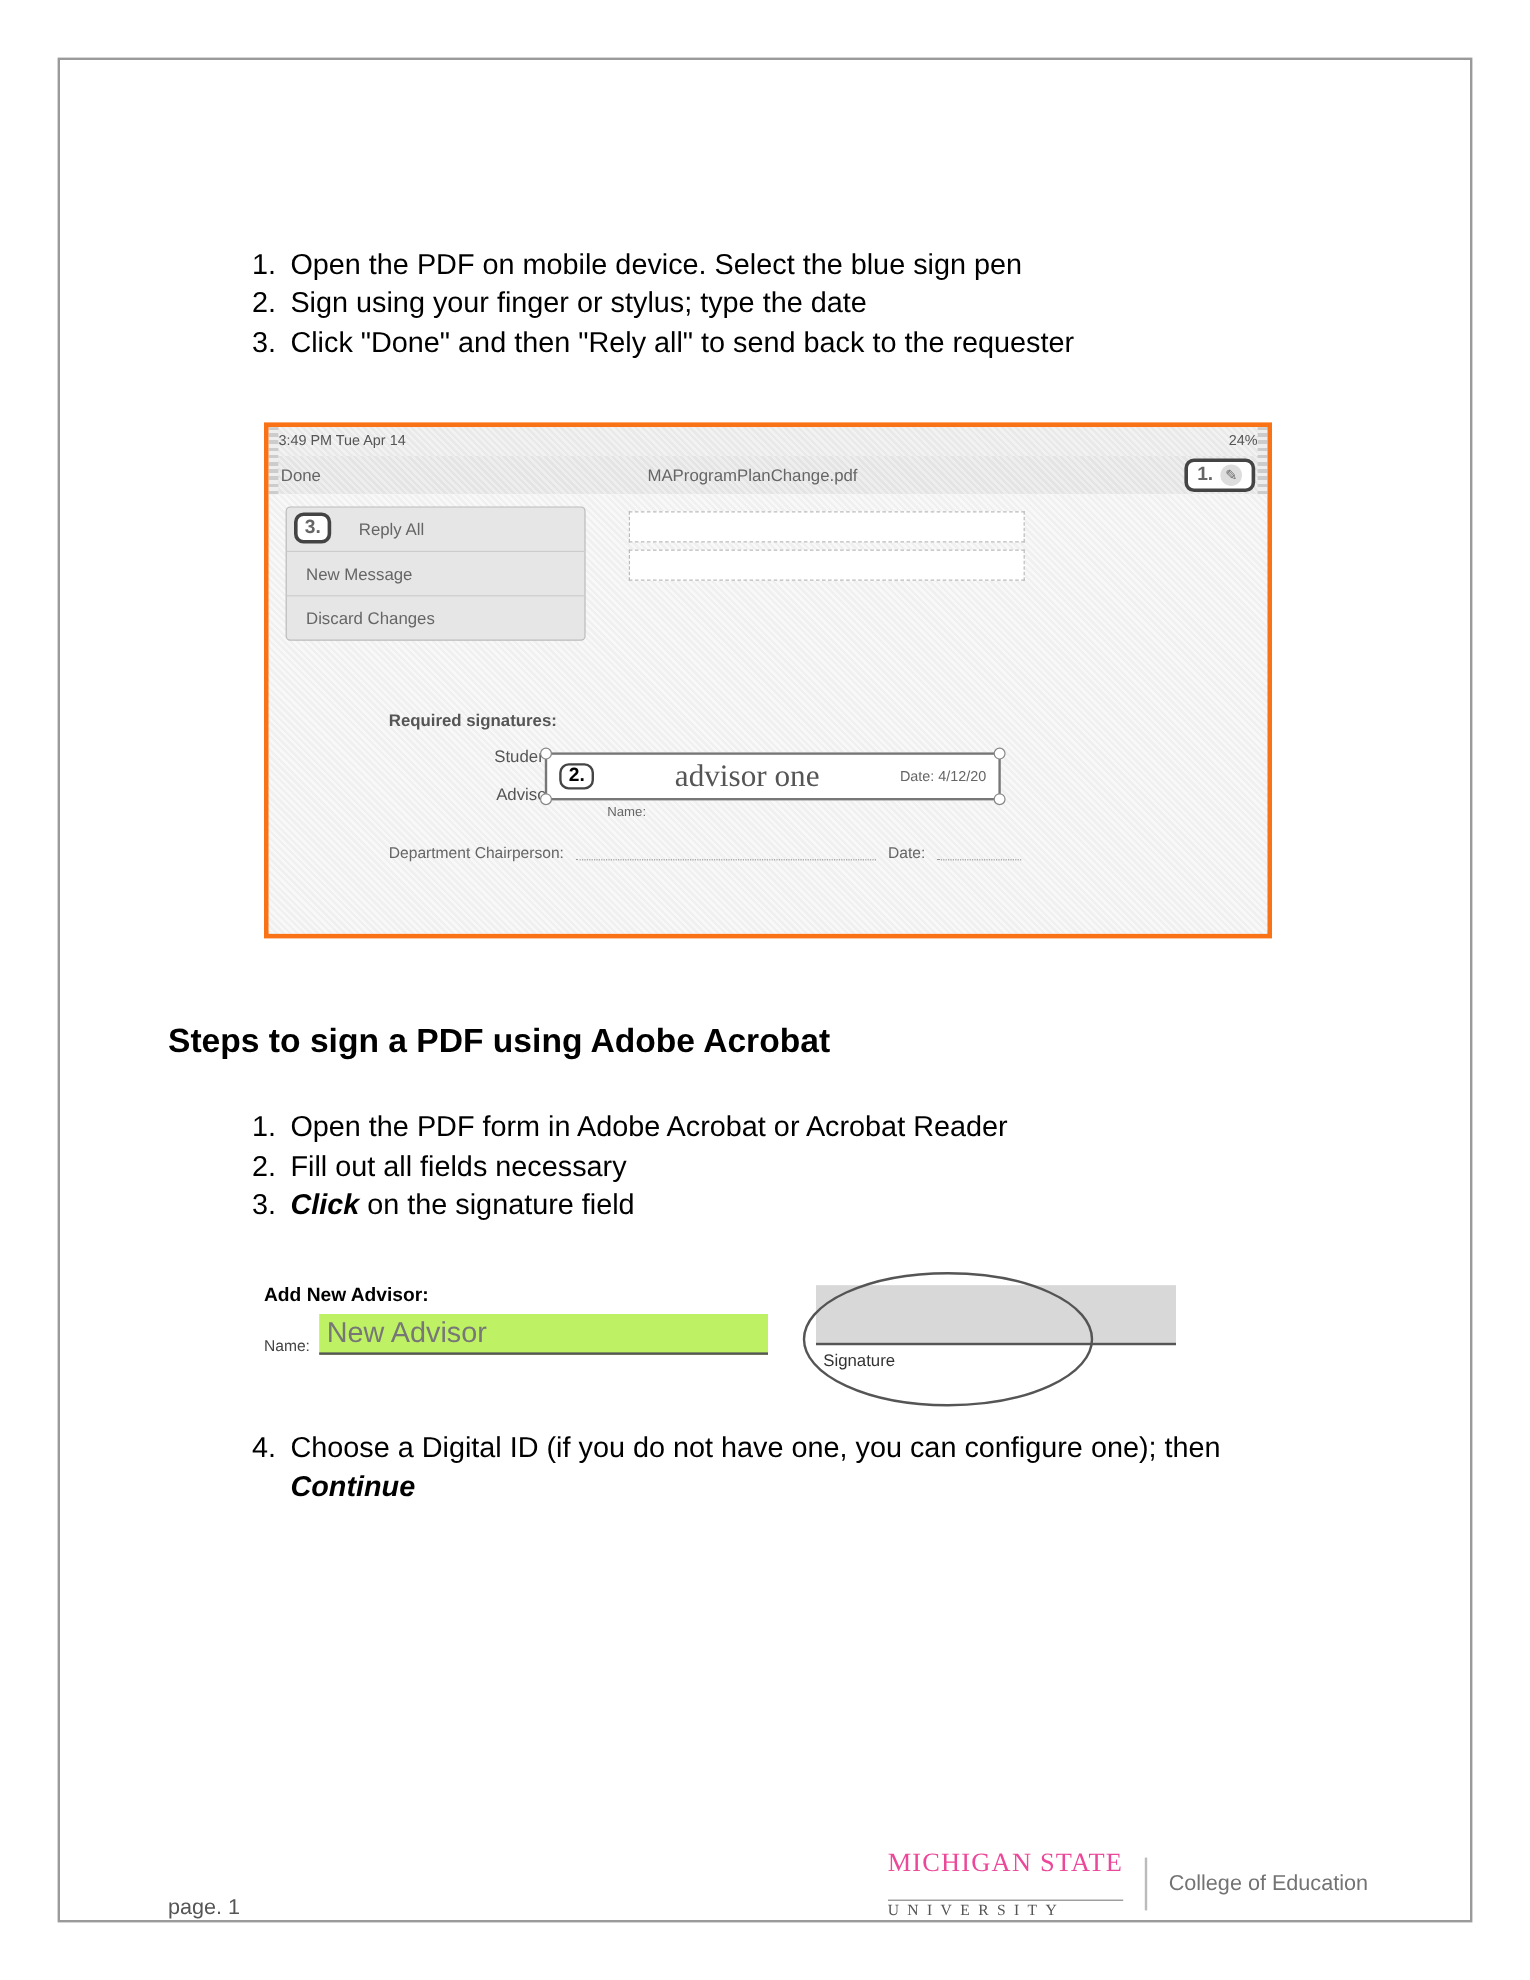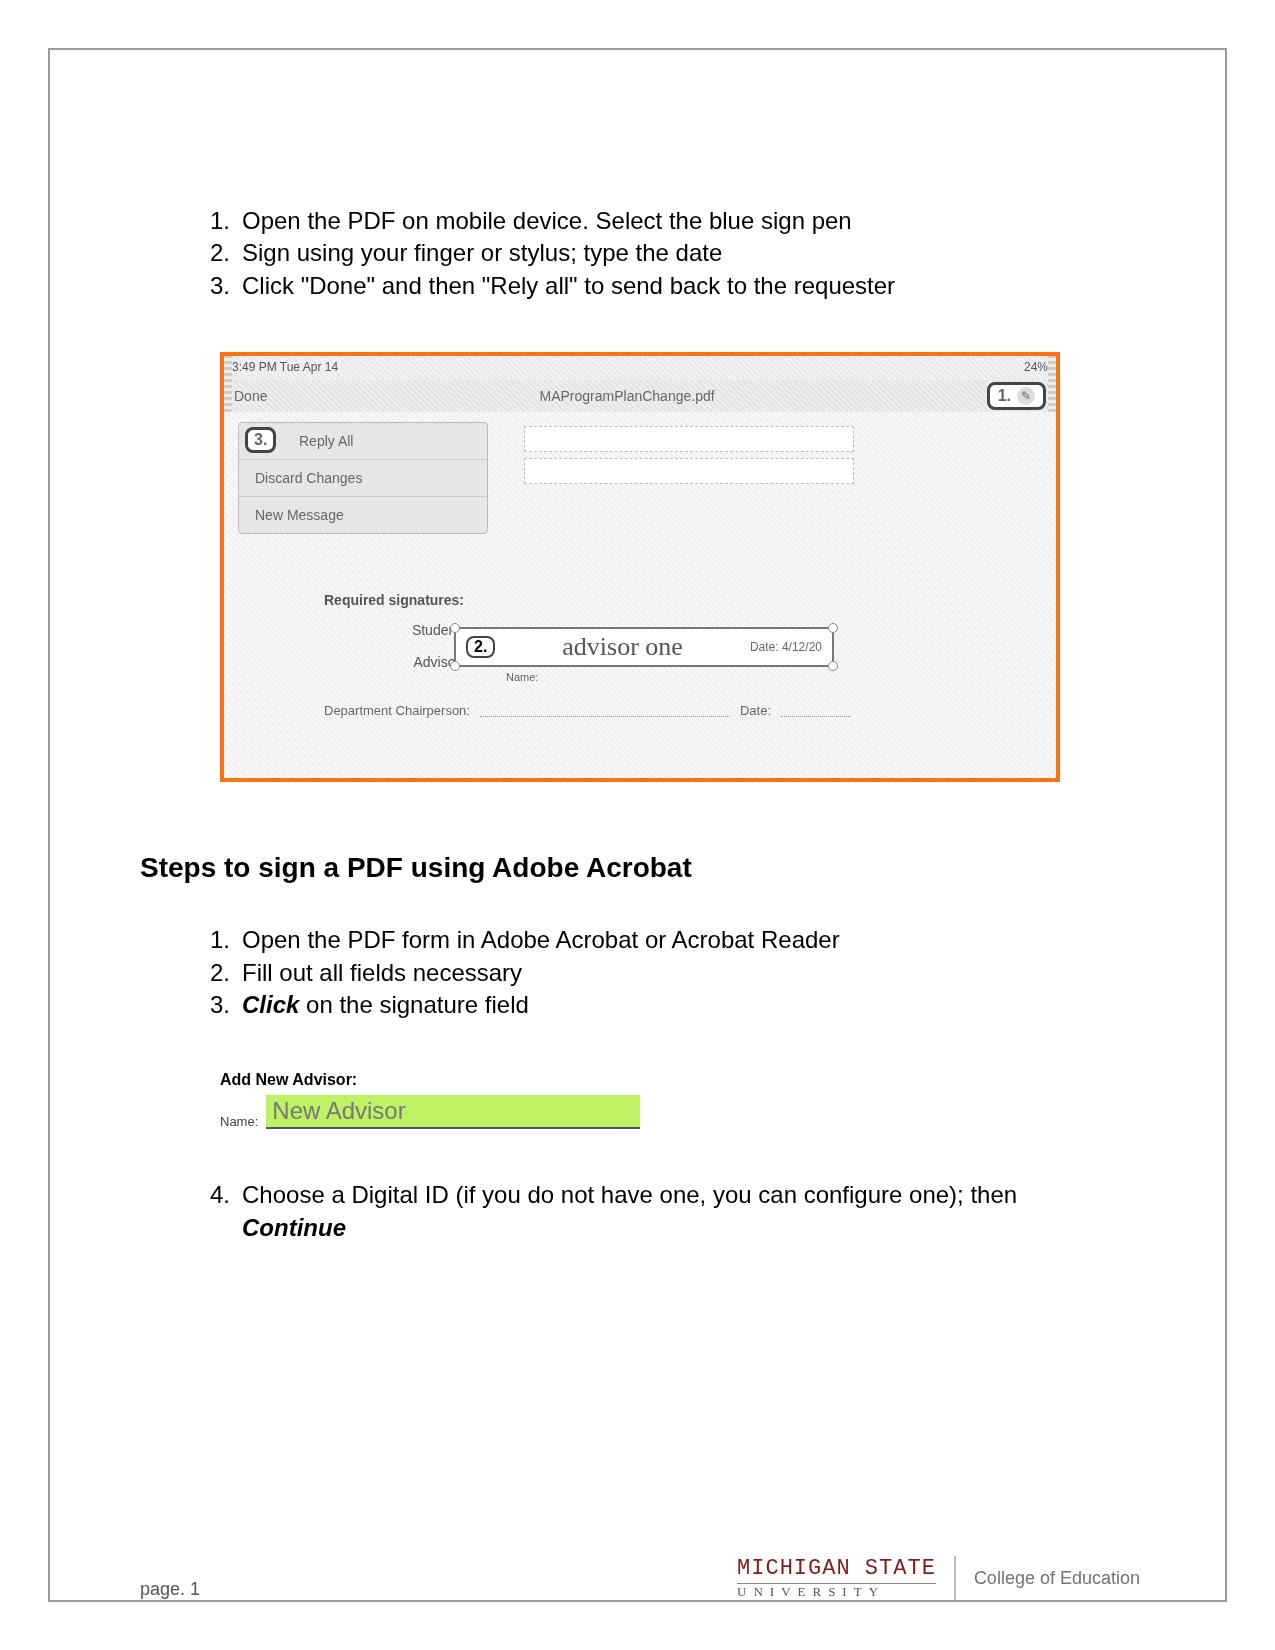--- a/index.html
+++ b/index.html
@@ -146,21 +146,21 @@
   .sig-box2 svg{position:absolute;left:-30px;top:-30px;pointer-events:none;}
 
   
   .footer {
     position:absolute; left:140px; bottom:50px; width:1000px;
     display:flex; justify-content: space-between; align-items:flex-end;
     font-size:18px; color:#555;
   }
   .footer .right{display:flex;align-items:center;gap:18px;}
   .msu{font-family: 'Times New Roman', serif; text-align:left;}
-  .msu .top{font-size:22px;letter-spacing:1px;color:#7f1d1d;border-bottom:1px solid #888;padding-bottom:2px;font-family:Liberation Mono, monospace;}
+  .msu .top{font-size:22px;letter-spacing:1px;color:#ec4899;border-bottom:1px solid #888;padding-bottom:18px;}
   .msu .bot{font-size:13px;letter-spacing:7px;color:#555;}
   .divider{width:2px;height:44px;background:#bbb;}
   .coe{font-size:18px;color:#737373;}
 </style>
 </head>
 <body>
 
 <div class="page-border"></div>
 
 <div class="content">
@@ -188,22 +188,22 @@
       </span>
     </div>
     <div class="body">
       <div class="menu">
         <div class="item first">
           <span class="callout-box">
               <span class="callout-num">3.</span>
             </span>
           <span style="margin-left:44px">Reply All</span>
         </div>
+        <div class="item">New Message</div>
         <div class="item">Discard Changes</div>
-        <div class="item">New Message</div>
       </div>
       <div class="form-lines">
         <div class="fl"></div>
         <div class="fl"></div>
       </div>
       <div class="reqsig">
         <div class="lbl">Required signatures:</div>
         <div>Student:</div>
         <div>Advisor:</div>
       </div>
@@ -237,20 +237,27 @@
   </ol>
 
   <div class="acro-row">
     <div class="advisor-box">
       <div class="lbl">Add New Advisor:</div>
       <div class="advisor-input">
         <span class="small">Name:</span>
         <div class="advisor-field">New Advisor</div>
       </div>
     </div>
+    <div class="sig-box2">
+      <svg width="360" height="150">
+        <ellipse cx="140" cy="75" rx="120" ry="55" fill="none" stroke="#555" stroke-width="2"></ellipse>
+      </svg>
+      <div class="field"></div>
+      <div class="caption">Signature</div>
+    </div>
   </div>
 
   <ol class="steps" style="margin-left:70px">
     <li><span class="num">4.</span><span>Choose a Digital ID (if you do not have one, you can configure one); then </span><br><span class="strong">Continue</span></li>
   </ol>
 
 </div>
 
 <div class="footer">
   <div>page. 1</div>

